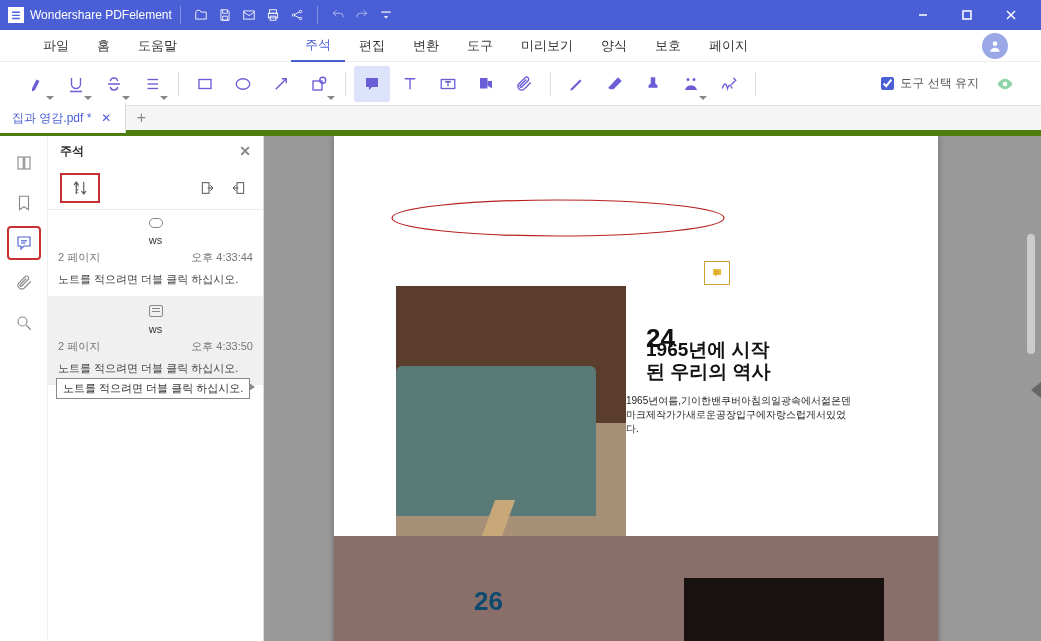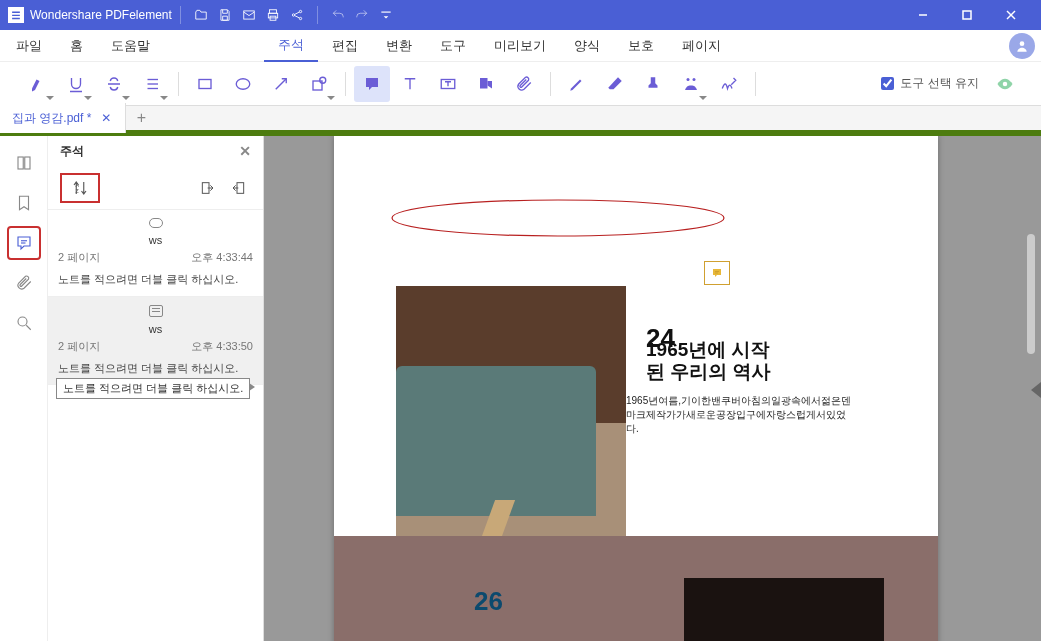--- a/index.html
+++ b/index.html
@@ -10,21 +10,21 @@
 .titlebar .logo { width: 16px; height: 16px; background: #fff; margin-right: 6px; display: flex; align-items: center; justify-content: center; font-size: 10px; color: #4a5fd5; font-weight: bold; }
 .titlebar .sep { width: 1px; height: 18px; background: rgba(255,255,255,0.3); margin: 0 8px; }
 .titlebar .ticon { width: 24px; height: 24px; display: flex; align-items: center; justify-content: center; cursor: pointer; }
 .titlebar .ticon svg { width: 14px; height: 14px; stroke: #fff; fill: none; stroke-width: 1.5; }
 .titlebar .ticon.undo svg, .titlebar .ticon.redo svg { stroke: rgba(255,255,255,0.6); }
 .titlebar .spacer { flex: 1; }
 .titlebar .winbtn { width: 44px; height: 30px; display: flex; align-items: center; justify-content: center; cursor: pointer; }
 .titlebar .winbtn svg { width: 12px; height: 12px; stroke: #fff; fill: none; stroke-width: 1.5; }
 
 
-.menubar { height: 32px; background: #fff; display: flex; align-items: center; padding: 0 2px; border-bottom: 1px solid #eee; position: relative; }
+.menubar { height: 32px; background: #fff; display: flex; align-items: center; padding: 0 29px; border-bottom: 1px solid #eee; position: relative; }
 .menubar .mitem { padding: 0 14px; height: 32px; display: flex; align-items: center; font-size: 13px; color: #333; cursor: pointer; }
 .menubar .mitem.active { color: #4a5fd5; border-bottom: 2px solid #4a5fd5; }
 .menubar .spacer { flex: 1; }
 .menubar .avatar { width: 26px; height: 26px; border-radius: 50%; background: #9aa8e8; display: flex; align-items: center; justify-content: center; margin-right: 4px; }
 .menubar .avatar svg { width: 14px; height: 14px; fill: #fff; }
 
 
 .toolbar { height: 44px; background: #fff; display: flex; align-items: center; padding: 0 20px; border-bottom: 1px solid #ddd; gap: 2px; }
 .toolbar .tool { width: 36px; height: 36px; display: flex; align-items: center; justify-content: center; cursor: pointer; position: relative; border-radius: 3px; }
 .toolbar .tool.active { background: #dde3fa; }

